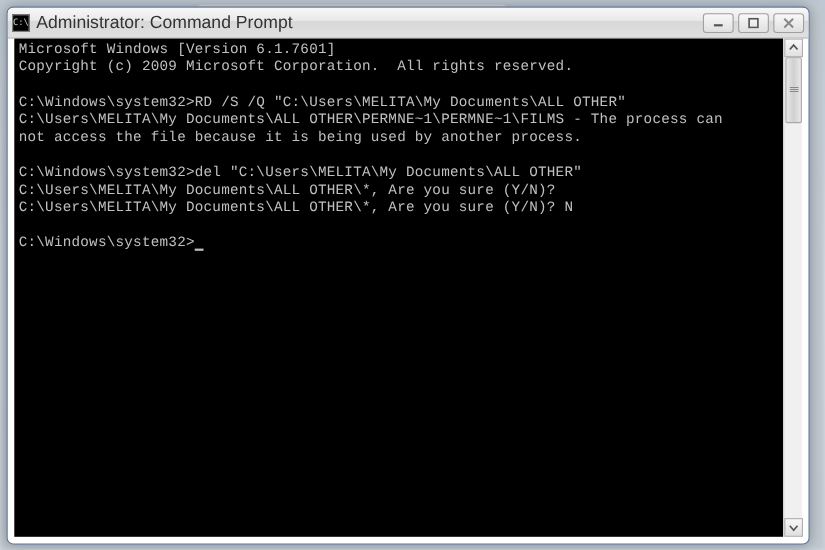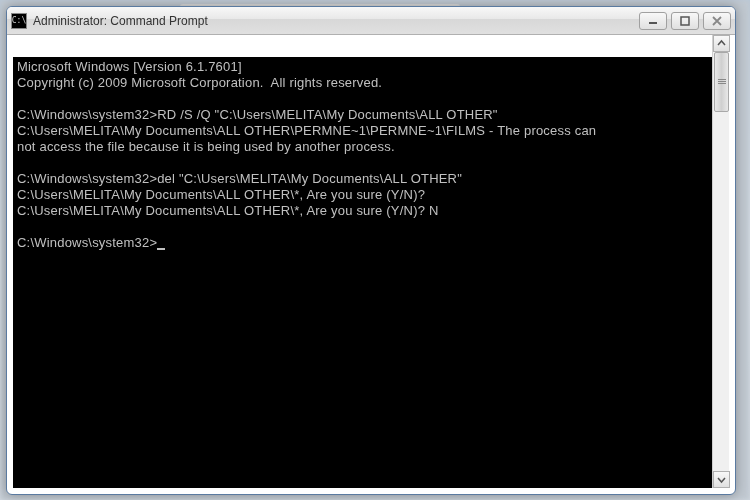--- a/index.html
+++ b/index.html
@@ -54,21 +54,21 @@
       margin-right: 6px;
       border: 1px solid #888;
       display: flex;
       align-items: center;
       justify-content: center;
       font-size: 8px;
       color: #ccc;
       font-family: monospace;
     }
     .title-text {
-      font-size: 12px;
+      font-size: 16px;
       color: #333;
       flex: 1;
     }
     .win-controls {
       display: flex;
       gap: 4px;
     }
     .win-btn {
       width: 28px; height: 18px;
       border: 1px solid #a0a0a0;
@@ -86,28 +86,27 @@
     .client-area {
       position: absolute;
       top: 28px; left: 6px; right: 6px; bottom: 6px;
       background: #fff;
       display: flex;
     }
     .console {
       flex: 1;
       background: #000;
       color: #c0c0c0;
-      font-family: Liberation Sans, sans-serif;
+      font-family: Liberation Mono, monospace;
       font-size: 13px;
       line-height: 16px;
       padding: 2px 4px;
       white-space: pre;
       overflow: hidden;
       letter-spacing: 0.2px;
-      margin-top: 22px;
     }
     .scrollbar {
       width: 17px;
       background: #f0f0f0;
       border-left: 1px solid #d0d0d0;
       position: relative;
     }
     .scroll-arrow {
       width: 17px; height: 17px;
       background: linear-gradient(to bottom, #f8f8f8, #e0e0e0);

